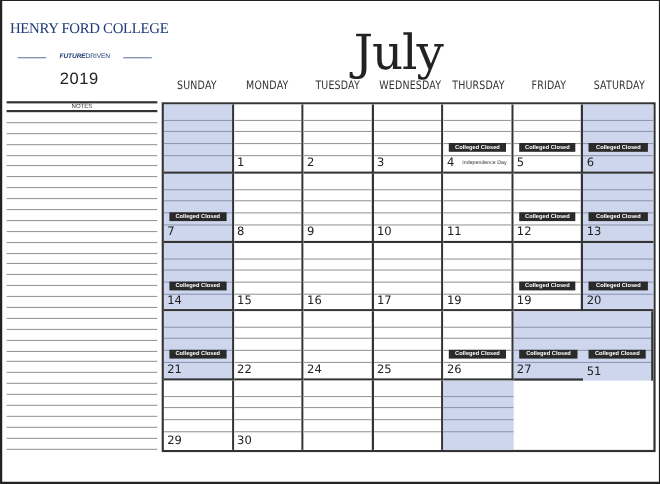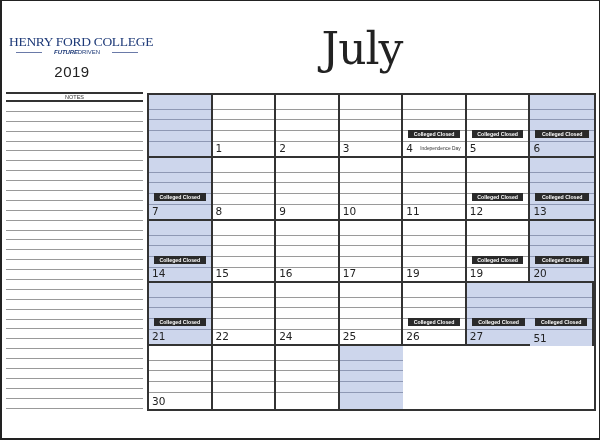--- a/index.html
+++ b/index.html
@@ -1,19 +1,19 @@
 <!DOCTYPE html>
 <html><head>
 <meta charset="utf-8">
 <style>
   * { box-sizing: border-box; margin: 0; padding: 0; }
   html, body { width: 600px; height: 440px; background: #fff; overflow: hidden; }
   body { position: relative; font-family: "Liberation Sans", sans-serif; }
   .page { position: absolute; left: 0; top: 0; width: 600px; height: 440px; border: 1px solid #222; border-left: 2px solid #222; border-bottom: 2px solid #222; background: #fff; }
-  .logo-title { position: absolute; left: 7px; top: 33px; width: 135px; text-align: center; font-family: "Liberation Serif", serif; color: #1e3a78; font-size: 13.5px; letter-spacing: -0.3px; white-space: nowrap; }
+  .logo-title { position: absolute; left: 7px; top: 17px; width: 135px; text-align: center; font-family: "Liberation Serif", serif; color: #1e3a78; font-size: 13.5px; letter-spacing: -0.3px; white-space: nowrap; }
   .logo-sub { position: absolute; left: 14px; top: 47px; width: 122px; height: 8px; }
   .logo-sub .line { position: absolute; top: 4px; height: 1px; background: #6a7aa8; }
   .logo-sub .l1 { left: 0; width: 26px; }
   .logo-sub .l2 { right: 0; width: 26px; }
   .logo-sub .txt { position: absolute; left: 28px; width: 66px; top: 0; text-align: center; font-size: 6px; color: #1e3a78; letter-spacing: -0.1px; line-height: 8px; white-space: nowrap; }
   .logo-sub .txt b { font-weight: bold; font-style: italic; }
   .year { position: absolute; left: 30px; top: 62px; width: 80px; text-align: center; font-size: 15px; color: #222; letter-spacing: 0.5px; }
   .notes { position: absolute; left: 4px; top: 91px; width: 137px; }
   .notes-head { border-top: 2px solid #333; border-bottom: 2px solid #333; height: 10px; text-align: center; font-size: 5.5px; line-height: 7px; color: #333; }
   .note-line { height: 9.9px; border-bottom: 1px solid #999; }
@@ -75,20 +75,29 @@
         <div class="note-line"></div>
         <div class="note-line"></div>
         <div class="note-line"></div>
         <div class="note-line"></div>
         <div class="note-line"></div>
       </div>
   </div>
 
   <div class="month">July</div>
 
+  <div class="dow">
+    <div>SUNDAY</div>
+    <div>MONDAY</div>
+    <div>TUESDAY</div>
+    <div>WEDNESDAY</div>
+    <div>THURSDAY</div>
+    <div>FRIDAY</div>
+    <div>SATURDAY</div>
+  </div>
 
   <div class="cal" id="cal">
       <div class="cell c0 r0 weekend">
         <div class="rl" style="top: 14px;"></div>
         <div class="rl" style="top: 24px;"></div>
         <div class="rl" style="top: 35px;"></div>
         <div class="rl" style="top: 46px;"></div>
       </div>
       <div class="cell c1 r0">
         <div class="rl" style="top: 14px;"></div>
@@ -286,20 +295,27 @@
         <div class="num">27</div>
       </div>
       <div class="cell c0 r4 weekend">
         <div class="rl" style="top: 14px;"></div>
         <div class="rl" style="top: 24px;"></div>
         <div class="rl" style="top: 35px;"></div>
         <div class="rl" style="top: 46px;"></div>
         <div class="badge">Colleged Closed</div>
         <div class="num">51</div>
       </div>
+      <div class="cell c1 r4">
+        <div class="rl" style="top: 14px;"></div>
+        <div class="rl" style="top: 24px;"></div>
+        <div class="rl" style="top: 35px;"></div>
+        <div class="rl" style="top: 46px;"></div>
+        <div class="num">29</div>
+      </div>
       <div class="cell c2 r4">
         <div class="rl" style="top: 14px;"></div>
         <div class="rl" style="top: 24px;"></div>
         <div class="rl" style="top: 35px;"></div>
         <div class="rl" style="top: 46px;"></div>
         <div class="num">30</div>
       </div>
       <div class="cell c4 r4">
         <div class="rl" style="top: 14px;"></div>
         <div class="rl" style="top: 24px;"></div>

